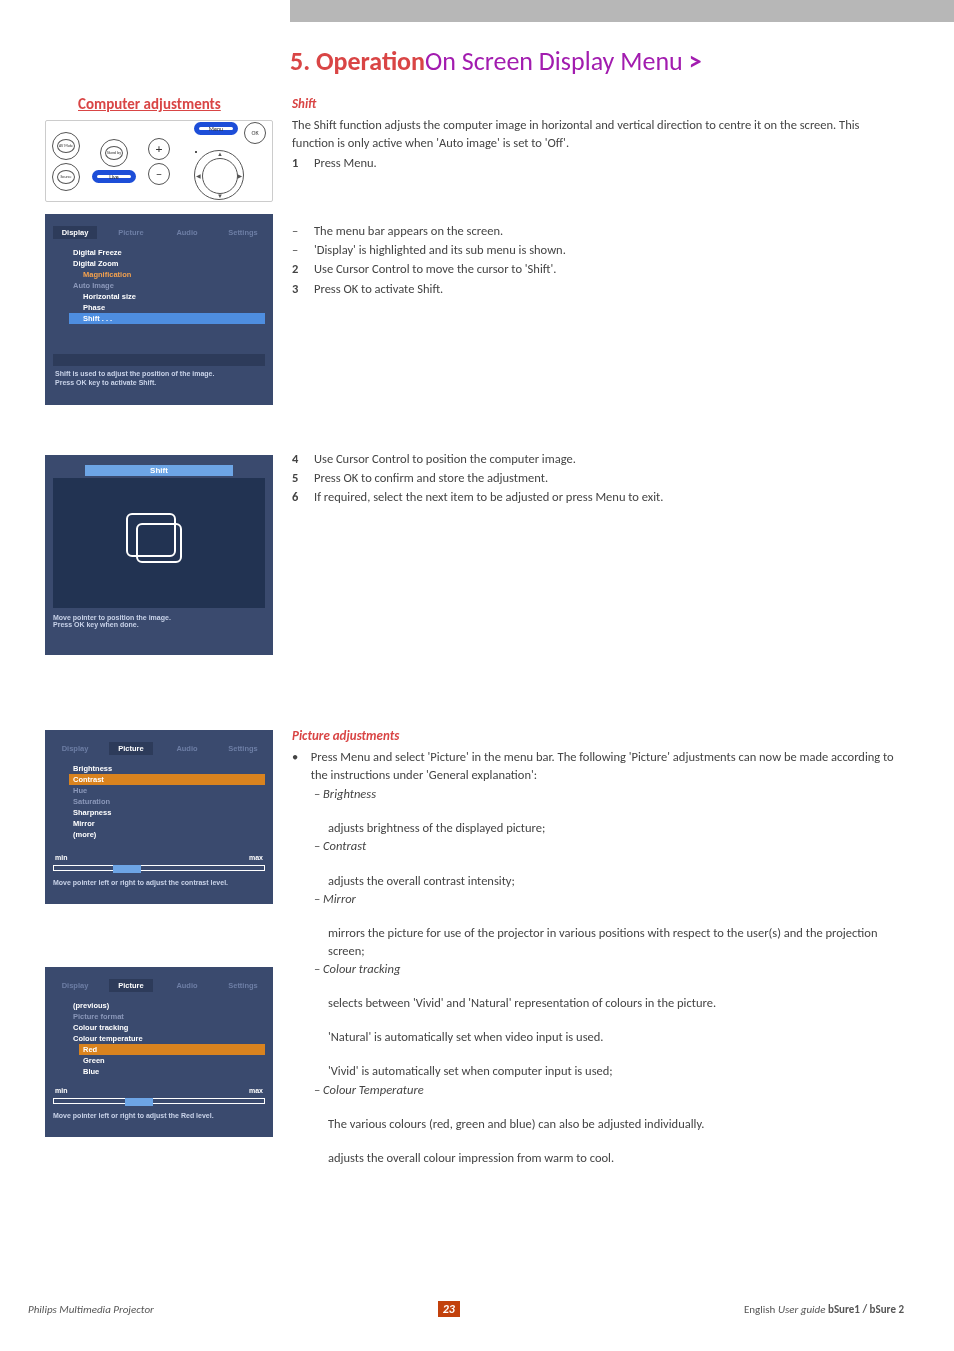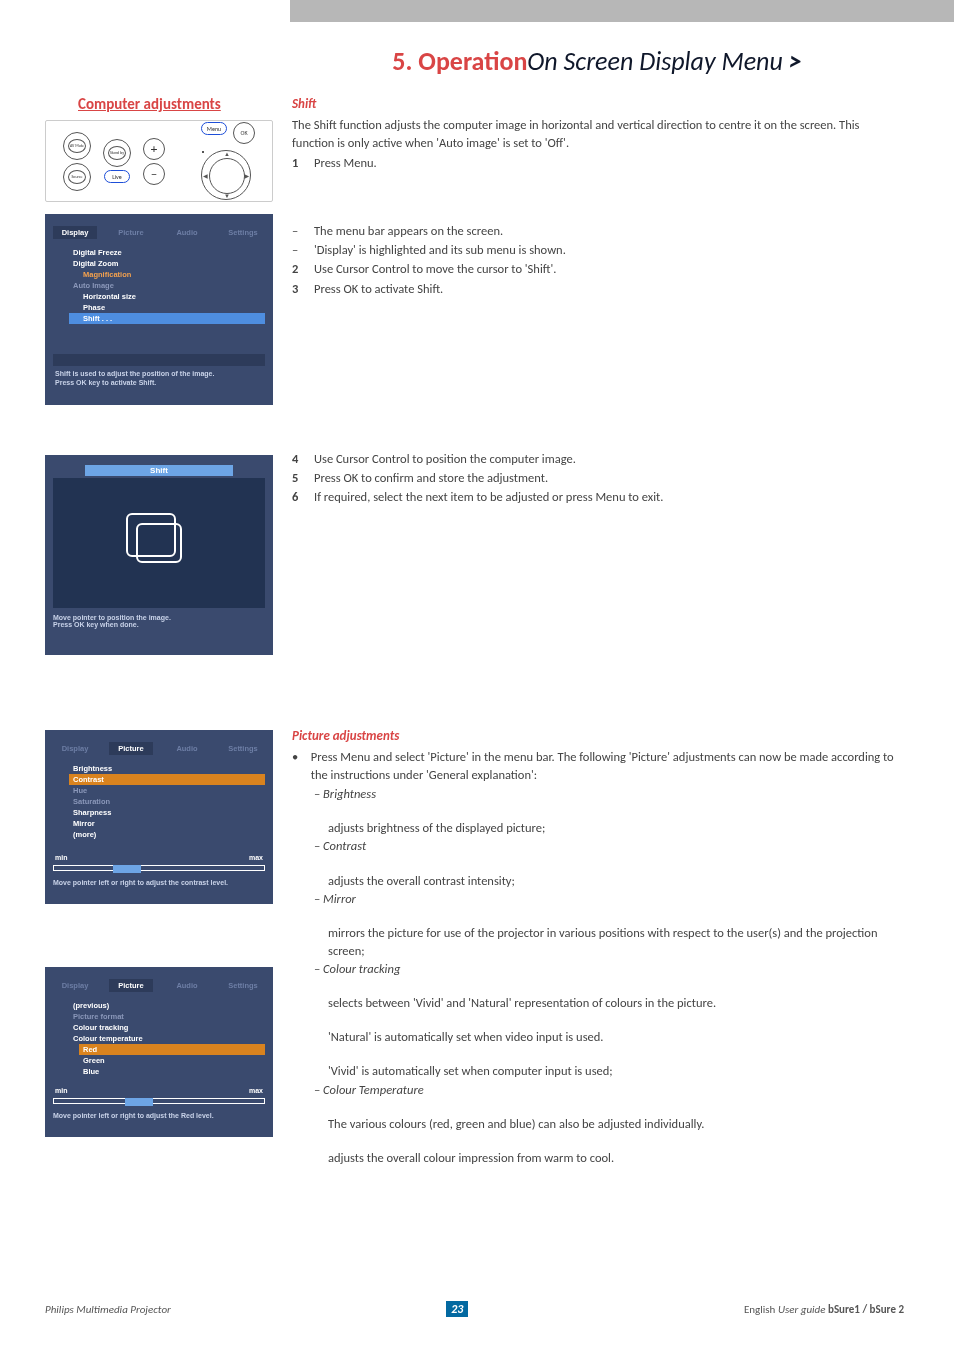--- a/index.html
+++ b/index.html
@@ -8,33 +8,33 @@
     font-size: 13px;
     color: #333;
     width: 954px;
     height: 1351px;
     position: relative;
     background: #fff;
   }
   .gray-band { position: absolute; top: 0; left: 290px; right: 0; height: 22px; background: #b7b7b7; }
   .section-title {
     position: absolute; top: 45px; left: 0; right: 50px;
-    display: flex; justify-content: center;
+    display: flex; justify-content: flex-start;
     font-size: 26px; font-weight: bold; color: #d94545;
   }
-  .section-title .right { font-style: italic; font-weight: normal; color: #0f172a; }
+  .section-title .right { font-weight: normal; color: #a21caf; }
   .section-title .right .chev { font-weight: bold; }
   .sidebar-title { position: absolute; top: 95px; left: 78px; color: #d94545; font-weight: bold; font-size: 15px; text-decoration: underline; }
   .left-col { position: absolute; left: 45px; width: 228px; }
 
   
   .remote { top: 120px; height: 82px; background: #fff; border: 1px solid #ccc; border-radius: 2px; padding: 6px; display: flex; gap: 12px; align-items: center; justify-content: center;}
   .ring { width: 28px; height: 28px; border-radius: 50%; border: 1.5px solid #555; display: flex; align-items: center; justify-content: center; }
   .inner { width: 18px; height: 14px; border: 1px solid #555; border-radius: 50%; display: flex; align-items: center; justify-content: center; font-size: 4px; text-align: center; line-height: 1; }
-  .pill { width: 26px; height: 13px; border: 1px solid #1d4ed8; border-radius: 7px; display:flex; align-items:center; justify-content:center; font-size:6px;}
+  .pill { width: 44px; height: 13px; border: 5px solid #1d4ed8; border-radius: 7px; display:flex; align-items:center; justify-content:center; font-size:6px;}
   .pill-col { display:flex; flex-direction:column; gap:3px; align-items:center;}
 
   .dpad { width: 50px; height: 50px; border: 1.5px solid #555; border-radius: 50%; position: relative; }
   .dpad::before, .dpad::after { content:""; position:absolute; border:1px solid #555; }
   .dpad::before { width: 34px; height: 34px; border-radius: 50%; top: 7px; left: 7px; }
   .dpad .arr { position: absolute; font-size: 6px; color:#555;}
   .dpad .up {top:-1px; left:22px;} .dpad .dn{bottom:-1px; left:22px;} .dpad .lf{left:1px; top:21px;} .dpad .rt{right:1px; top:21px;}
 
   
   .osd { background: #3a4a6e; color: #c8d2e8; font-family: Arial, sans-serif; font-weight: bold; padding: 10px 0 14px; }
@@ -69,25 +69,25 @@
   .bullet { display: flex; gap: 10px; margin: 1px 0;}
   .bullet .d { width: 12px; }
   .ind1 { padding-left: 22px; }
   .ind2 { padding-left: 36px; margin-top: 16px; }
   em { font-style: italic; }
   .gap { height: 48px; }
   .gap2 { height: 150px; }
   .gap3 { height: 220px; }
 
   .footer {
-    position: absolute; bottom: 34px; left: 45px; right: 50px;
+    position: absolute; bottom: 34px; left: 28px; right: 50px;
     display: flex; justify-content: space-between; align-items: baseline;
     font-size: 11px; color: #555;
   }
-  .footer .pn { background: #0369a1; color: #fff; font-weight: bold; font-style: italic; padding: 1px 5px; font-size: 12px;}
+  .footer .pn { background: #c2410c; color: #fff; font-weight: bold; font-style: italic; padding: 1px 5px; font-size: 12px;}
   .footer em { font-style: italic; }
 </style>
 </head>
 <body>
 
 <div class="gray-band"></div>
 
 <div class="section-title">
   <span style="margin-left:290px">5. Operation</span>
   <span class="right">

